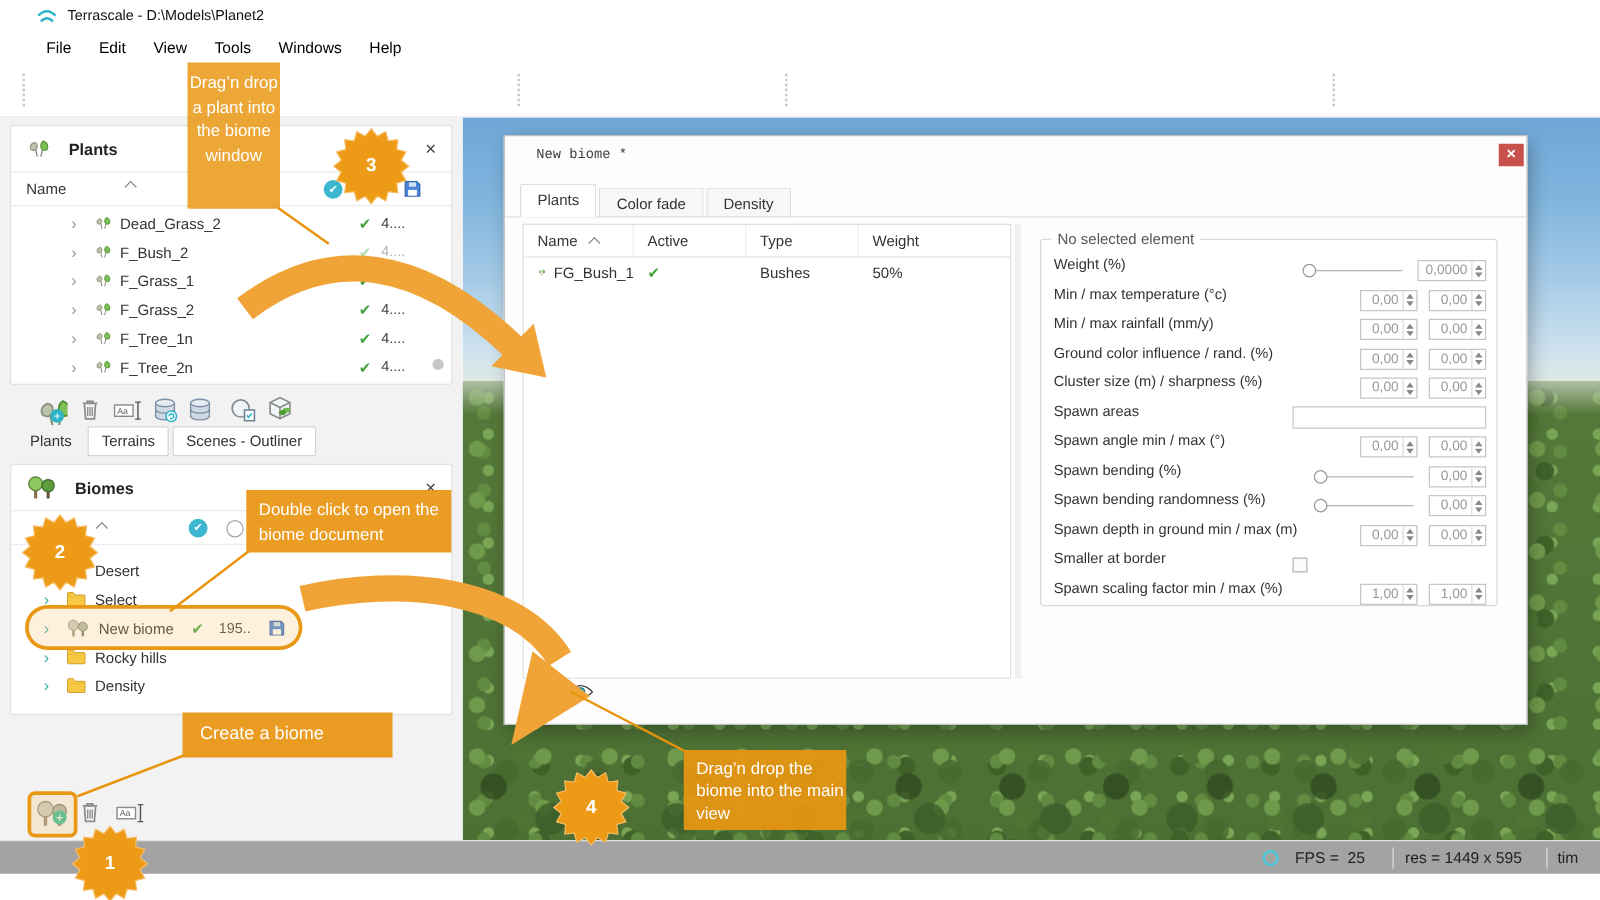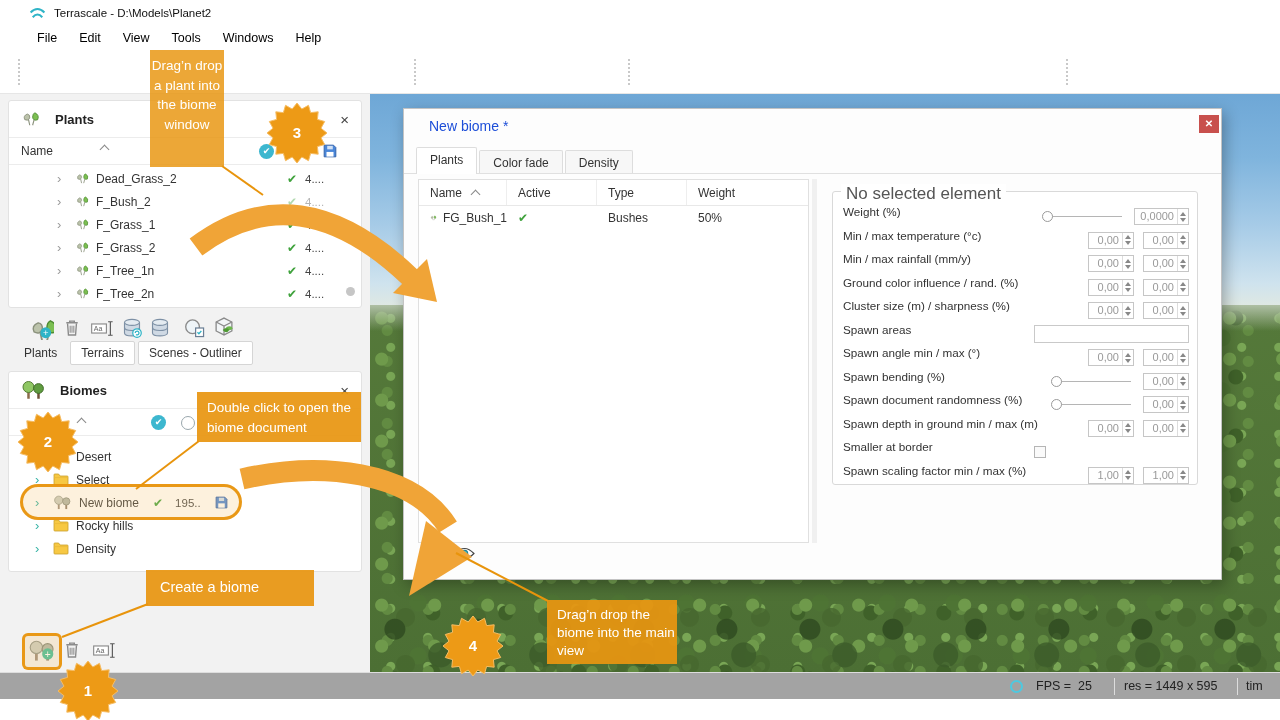--- a/index.html
+++ b/index.html
@@ -65,37 +65,37 @@
   #forest::after { content:""; position:absolute; left:0; bottom:0; width:100%; height:64px;
     background-image:
       radial-gradient(circle at 30% 40%, #2f4a20 0 10px, rgba(0,0,0,0) 11px),
       radial-gradient(circle at 70% 70%, #3c5c2a 0 12px, rgba(0,0,0,0) 13px),
       radial-gradient(circle at 50% 20%, #47682f 0 9px, rgba(0,0,0,0) 10px);
     background-size:83px 53px, 101px 67px, 71px 47px; opacity:.8; }
 
   
   #dialog { position:absolute; left:403px; top:108px; width:819px; height:472px; background:#fdfdfd;
     border:1px solid #c3c3c3; box-shadow:3px 5px 14px rgba(0,0,0,.3); z-index:20; }
-  #dlg-title { position:absolute; left:25px; top:9px; font-size:14px; color:#1d4ed8; }
+  #dlg-title { position:absolute; left:25px; top:9px; font-size:11px; color:#404040;font-family:Liberation Mono, monospace; }
   #dlg-close { position:absolute; right:2px; top:6px; width:20px; height:18px; background:#c8504d; color:#fff;
     font-size:10px; font-weight:bold; text-align:center; line-height:18px; }
   #dlg-tabs { position:absolute; left:12px; top:38px; height:27px; display:flex; align-items:flex-end; }
   .dtab { border:1px solid #ddd; border-bottom:none; background:#f7f7f7; padding:5px 13px 4px; font-size:12px; color:#333; border-radius:2px 2px 0 0; margin-right:2px; }
   .dtab.active { background:#fff; padding-bottom:7px; position:relative; z-index:2; }
   #dlg-sep { position:absolute; left:0; top:64px; width:100%; border-top:1px solid #e0e0e0; }
   #dlg-list { position:absolute; left:14px; top:70px; width:391px; height:364px; background:#fff; border:1px solid #e0e0e0; }
   #dlg-list .hdr { display:grid; grid-template-columns:88px 90px 90px 1fr; height:26px; border-bottom:1px solid #e8e8e8; align-items:center; font-size:12px; color:#333; }
   #dlg-list .hdr > div { border-right:1px solid #eee; height:100%; display:flex; align-items:center; padding-left:11px; }
   #dlg-list .hdr > div:last-child { border-right:none; }
   .trow { display:grid; grid-template-columns:88px 90px 90px 1fr; height:24px; align-items:center; font-size:12px; color:#333; }
   .trow > div { padding-left:11px; display:flex; align-items:center; }
   #dlg-split { position:absolute; left:408px; top:70px; width:5px; height:364px; background:#f0f0f0; }
   #dlg-right { position:absolute; left:416px; top:70px; width:396px; height:364px; }
   .groupbox { position:absolute; left:12px; top:12px; width:366px; height:294px; border:1px solid #d9d9d9; border-radius:3px; background:#fff; }
-  .legend { position:absolute; top:-8px; left:8px; background:#fff; padding:0 5px; font-size:17px; color:#555; }
+  .legend { position:absolute; top:-8px; left:8px; background:#fff; padding:0 5px; font-size:12px; color:#555; }
   #props { position:absolute; left:10px; top:13px; right:8px; }
   .prop { display:flex; height:23.5px; }
   .prop .lbl { font-size:11.7px; color:#333; }
   .prop .ctl { margin-left:auto; display:flex; align-items:center; }
   .spin { display:inline-flex; border:1px solid #c6c6c6; background:#fff; height:17px; }
   .spin .v { width:33px; text-align:right; color:#999; font-size:11px; line-height:15px; padding-right:3px; }
   .spin.wide .v { width:42px; }
   .spin .btns { width:11px; border-left:1px solid #ddd; display:flex; flex-direction:column; justify-content:space-evenly; align-items:center; }
   .spin .up { width:0; height:0; border-left:3px solid transparent; border-right:3px solid transparent; border-bottom:4px solid #888; }
   .spin .dn { width:0; height:0; border-left:3px solid transparent; border-right:3px solid transparent; border-top:4px solid #888; }
@@ -847,21 +847,21 @@
                   <span class="btns">
                     <i class="up"></i>
                     <i class="dn"></i>
                   </span>
                 </span>
     </span>
 
   </div>
 
   <div class="prop">
-    <span class="lbl">Spawn document randomness (%)</span>
+    <span class="lbl">Spawn bending randomness (%)</span>
     <span class="ctl ctl-slider">
       <span class="slider">
                   <i class="knob"></i>
                 </span>
       <span class="spin">
                   <span class="v">0,00</span>
                   <span class="btns">
                     <i class="up"></i>
                     <i class="dn"></i>
                   </span>

